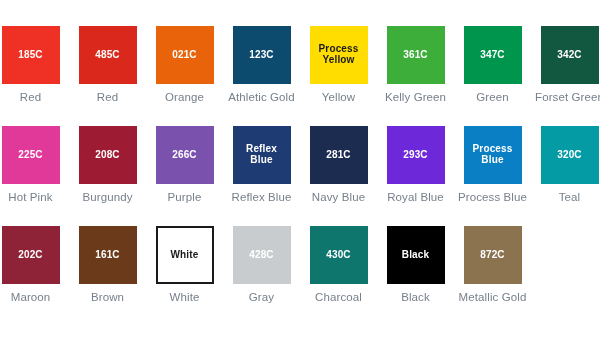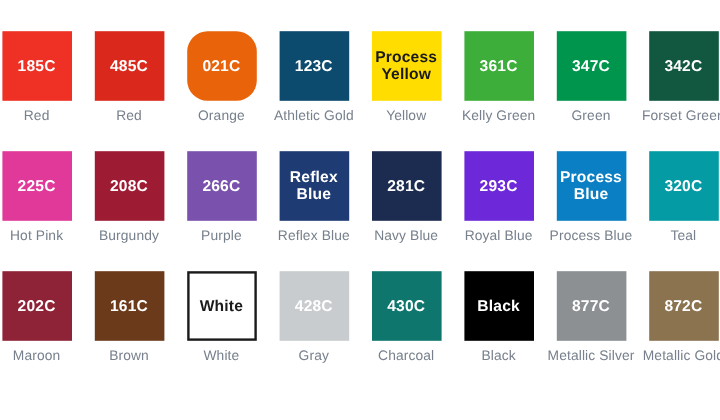--- a/index.html
+++ b/index.html
@@ -32,21 +32,21 @@
   }
   .swatch-chip {
     width: 58px;
     height: 58px;
     box-sizing: border-box;
     display: flex;
     align-items: center;
     justify-content: center;
     text-align: center;
     line-height: 1.08;
-    font-size: 13px;
+    font-size: 10px;
     font-weight: bold;
     letter-spacing: 0.15px;
     padding: 2px;
   }
   .swatch-chip.bordered {
     border: 2px solid #1a1a1a;
   }
   .swatch-name {
     margin-top: 7px;
     font-size: 11.5px;
@@ -67,21 +67,21 @@
       </div>
       <div class="swatch-name">Red</div>
     </div>
     <div class="swatch-cell">
       <div class="swatch-chip" style="background: rgb(218, 41, 28); color: rgb(255, 255, 255);">
         <span>485C</span>
       </div>
       <div class="swatch-name">Red</div>
     </div>
     <div class="swatch-cell">
-      <div class="swatch-chip" style="background: rgb(232, 99, 10); color: rgb(255, 255, 255); border-radius: 17px;">
+      <div class="swatch-chip" style="background: rgb(232, 99, 10); color: rgb(255, 255, 255);">
         <span>021C</span>
       </div>
       <div class="swatch-name">Orange</div>
     </div>
     <div class="swatch-cell">
       <div class="swatch-chip" style="background: #0c4a6e; color: rgb(255, 255, 255);">
         <span>123C</span>
       </div>
       <div class="swatch-name">Athletic Gold</div>
     </div>
@@ -185,26 +185,20 @@
       <div class="swatch-chip" style="background: #0f766e; color: rgb(255, 255, 255);">
         <span>430C</span>
       </div>
       <div class="swatch-name">Charcoal</div>
     </div>
     <div class="swatch-cell">
       <div class="swatch-chip" style="background: rgb(0, 0, 0); color: rgb(255, 255, 255);">
         <span>Black</span>
       </div>
       <div class="swatch-name">Black</div>
-    </div>
-    <div class="swatch-cell">
-      <div class="swatch-chip" style="background: rgb(140, 144, 147); color: rgb(255, 255, 255);">
-        <span>877C</span>
-      </div>
-      <div class="swatch-name">Metallic Silver</div>
     </div>
     <div class="swatch-cell">
       <div class="swatch-chip" style="background: rgb(139, 115, 80); color: rgb(255, 255, 255);">
         <span>872C</span>
       </div>
       <div class="swatch-name">Metallic Gold</div>
     </div>
   </div>
 
 </body></html>

